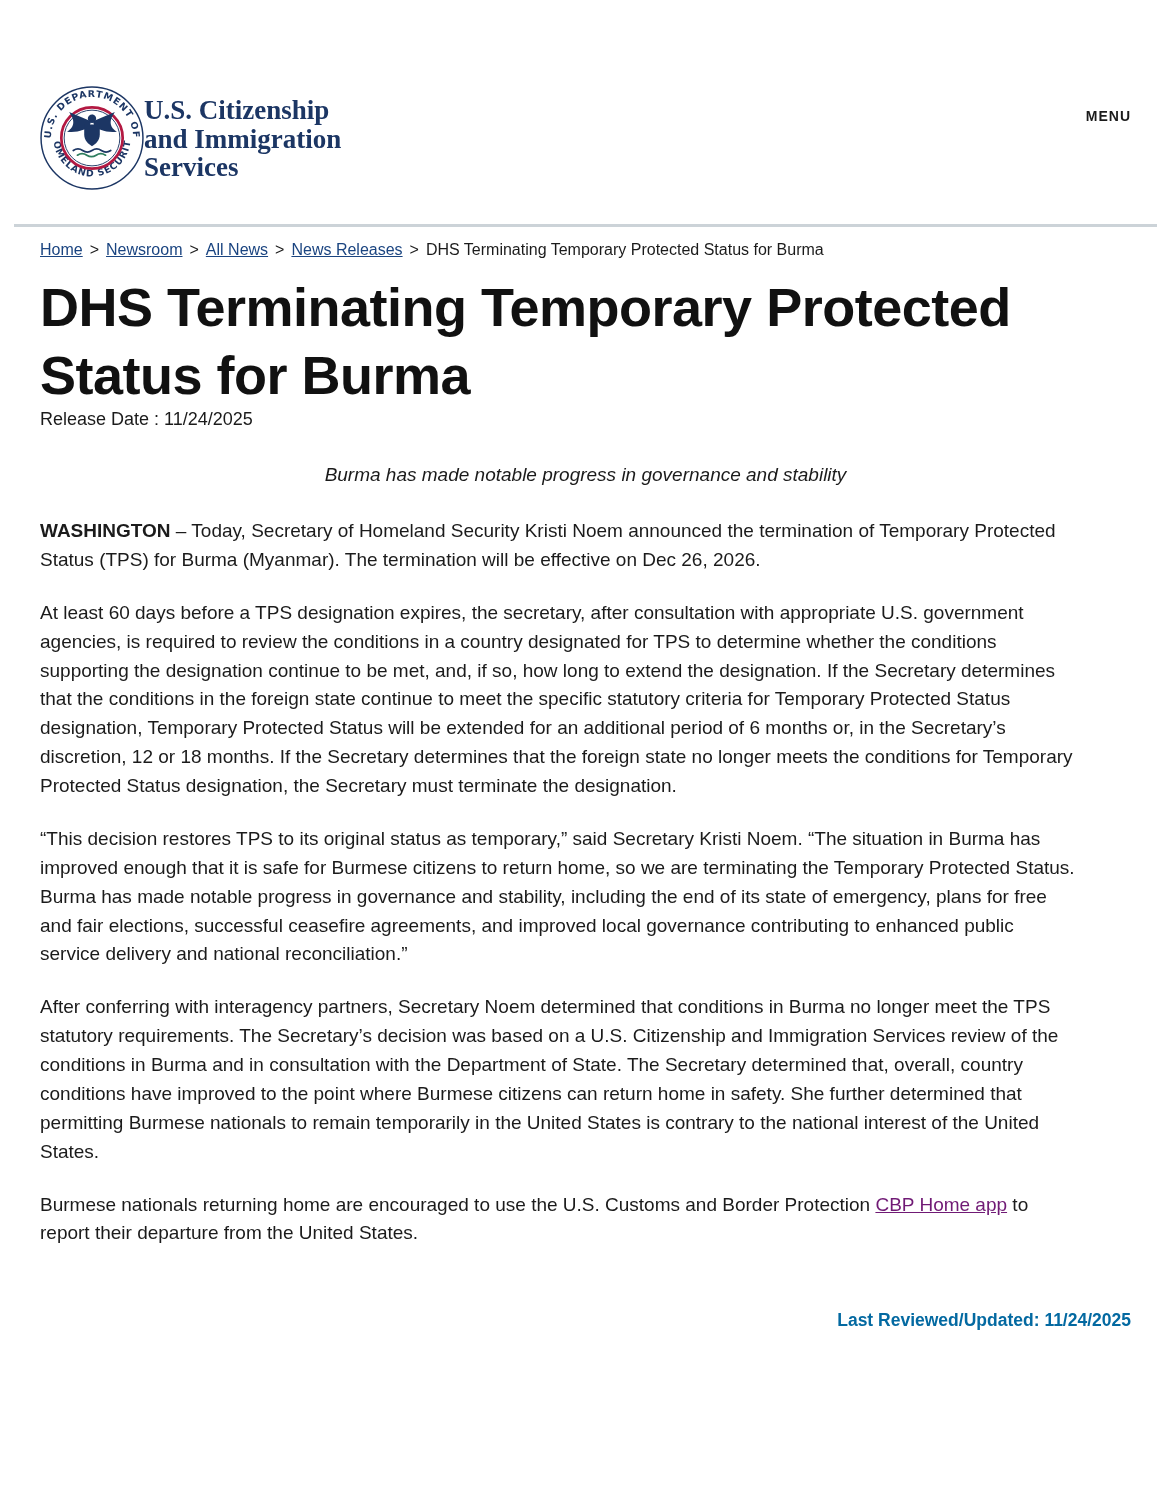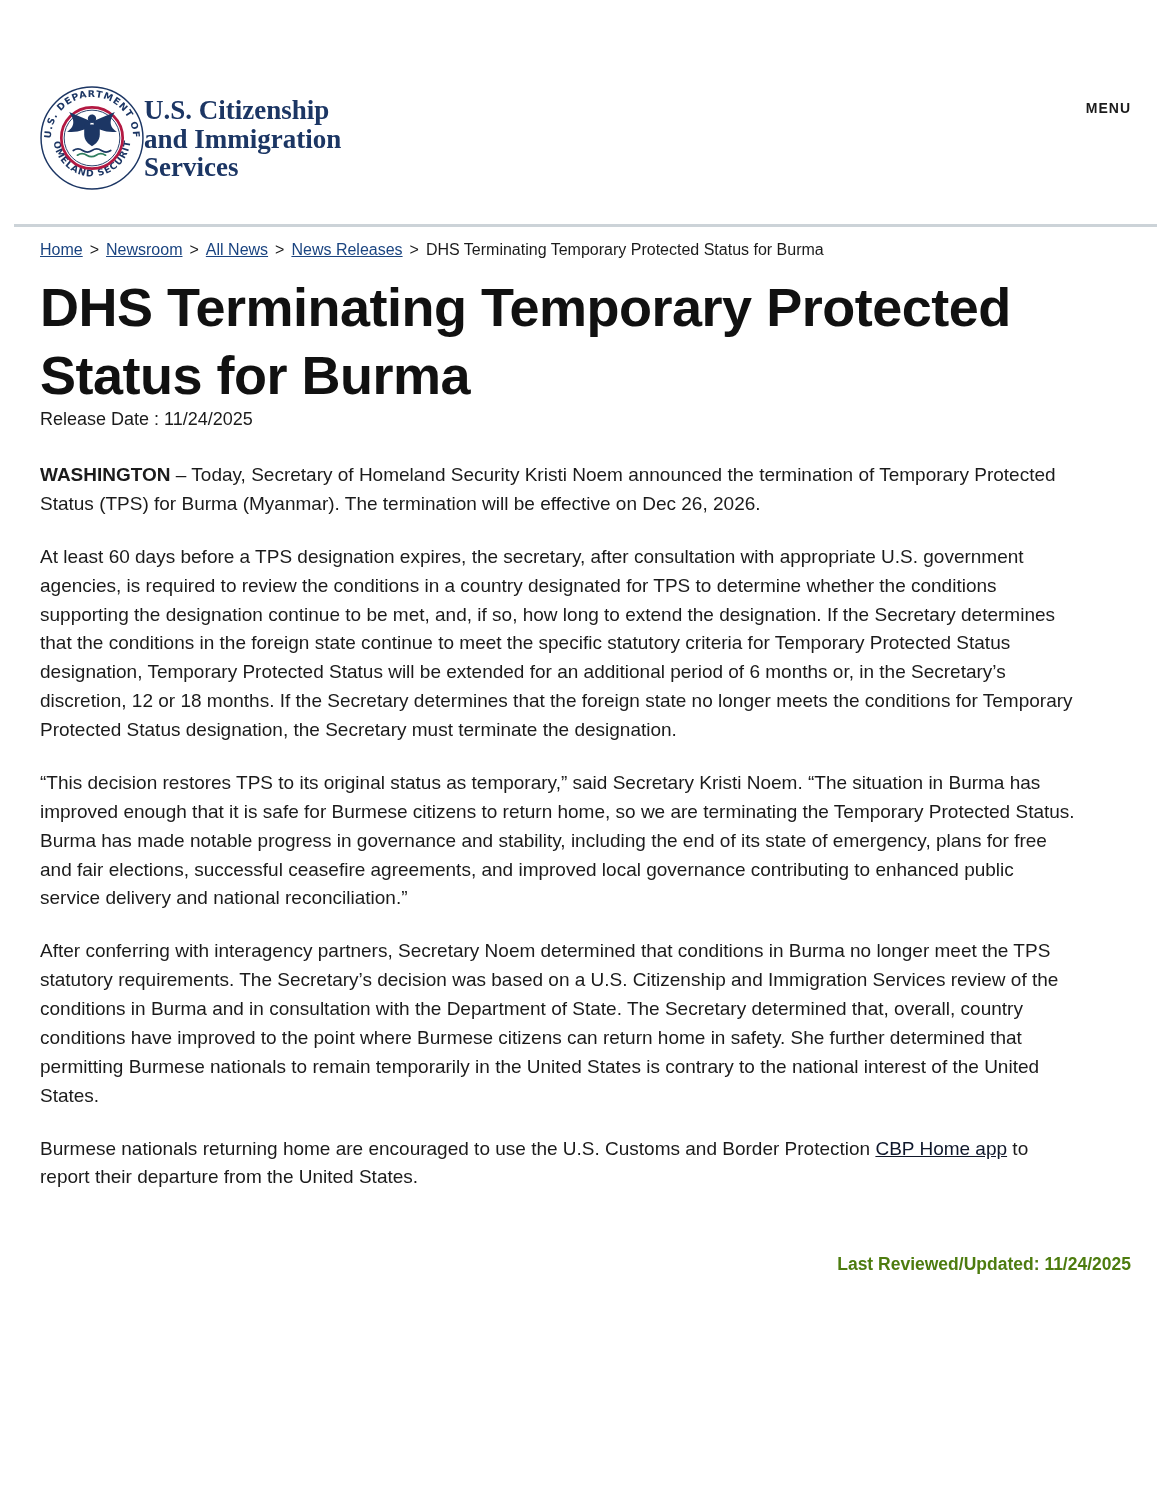--- a/index.html
+++ b/index.html
@@ -31,21 +31,21 @@
   }
   .wordmark {
     padding-top: 10px;
     font-family: "Liberation Serif", serif;
     font-weight: bold;
     font-size: 27px;
     line-height: 1.06;
     color: #1c3664;
   }
   .menu-btn {
-    margin-top: 14px;
+    margin-top: 22px;
     background: none;
     border: none;
     font-family: "Liberation Sans", sans-serif;
     font-size: 14px;
     font-weight: 600;
     letter-spacing: 1px;
     color: #1b1b1b;
     cursor: pointer;
     padding-left: 32px;
   }
@@ -95,30 +95,30 @@
   .body-p {
     margin-top: 24px;
     max-width: 1035px;
     font-size: 19px;
     line-height: 1.52;
     color: #1b1b1b;
   }
   .body-p.first { margin-top: 31px; }
   .body-p strong { font-weight: bold; }
   .inline-link {
-    color: #0f172a;
+    color: #701a75;
     text-decoration: underline;
     cursor: pointer;
   }
   .last-reviewed {
     margin-top: 62px;
     text-align: right;
     font-size: 17.5px;
     font-weight: 700;
-    color: #4d7c0f;
+    color: #0369a1;
   }
 </style>
 </head>
 <body>
 
 <div class="page">
 
   <header class="site-header">
     <a class="brand">
       <svg class="seal" viewBox="0 0 100 100" xmlns="http://www.w3.org/2000/svg" aria-hidden="true">
@@ -158,20 +158,21 @@
 
   <nav class="breadcrumb">
     <a>Home</a><span class="sep">&gt;</span><a>Newsroom</a><span class="sep">&gt;</span><a>All News</a><span class="sep">&gt;</span><a>News Releases</a><span class="sep">&gt;</span><span class="current">DHS Terminating Temporary Protected Status for Burma</span>
   </nav>
 
   <main>
     <h1 class="page-title"><span>DHS Terminating Temporary Protected</span><br><span>Status for Burma</span></h1>
 
     <p class="release-date"><span>Release Date :</span> <span>11/24/2025</span></p>
 
+    <p class="article-subtitle">Burma has made notable progress in governance and stability</p>
 
     <p class="body-p first"><strong>WASHINGTON</strong><span> – Today, Secretary of Homeland Security Kristi Noem announced the termination of Temporary Protected Status (TPS) for Burma (Myanmar). The termination will be effective on Dec 26, 2026.</span></p>
 
     <p class="body-p">At least 60 days before a TPS designation expires, the secretary, after consultation with appropriate U.S. government agencies, is required to review the conditions in a country designated for TPS to determine whether the conditions supporting the designation continue to be met, and, if so, how long to extend the designation. If the Secretary determines that the conditions in the foreign state continue to meet the specific statutory criteria for Temporary Protected Status designation, Temporary Protected Status will be extended for an additional period of 6 months or, in the Secretary’s discretion, 12 or 18 months. If the Secretary determines that the foreign state no longer meets the conditions for Temporary Protected Status designation, the Secretary must terminate the designation.</p>
 
     <p class="body-p">“This decision restores TPS to its original status as temporary,” said Secretary Kristi Noem. “The situation in Burma has improved enough that it is safe for Burmese citizens to return home, so we are terminating the Temporary Protected Status. Burma has made notable progress in governance and stability, including the end of its state of emergency, plans for free and fair elections, successful ceasefire agreements, and improved local governance contributing to enhanced public service delivery and national reconciliation.”</p>
 
     <p class="body-p">After conferring with interagency partners, Secretary Noem determined that conditions in Burma no longer meet the TPS statutory requirements. The Secretary’s decision was based on a U.S. Citizenship and Immigration Services review of the conditions in Burma and in consultation with the Department of State. The Secretary determined that, overall, country conditions have improved to the point where Burmese citizens can return home in safety. She further determined that permitting Burmese nationals to remain temporarily in the United States is contrary to the national interest of the United States.</p>
 
     <p class="body-p"><span>Burmese nationals returning home are encouraged to use the U.S. Customs and Border Protection </span><a class="inline-link">CBP Home app</a><span> to report their departure from the United States.</span></p>

